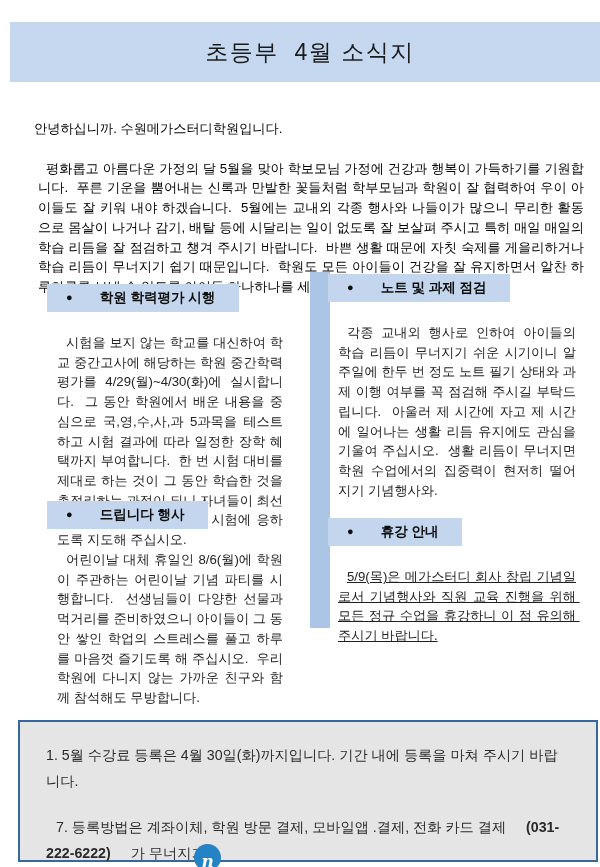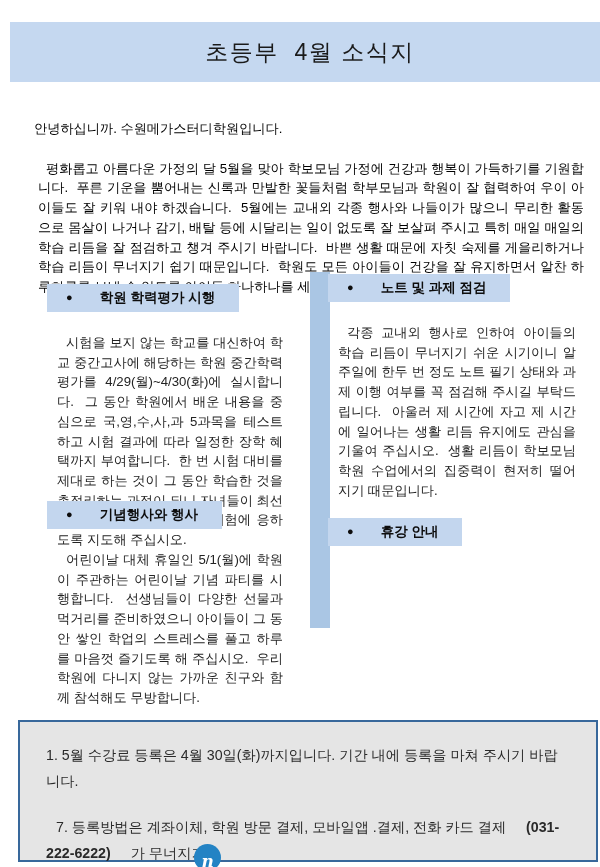--- a/index.html
+++ b/index.html
@@ -101,38 +101,39 @@
 
 <div class="section sec-exam">
   <div class="label-chip">
     <span class="bullet">●</span><span>학원 학력평가 시행</span>
   </div>
   <div class="section-body">시험을 보지 않는 학교를 대신하여 학교 중간고사에 해당하는 학원 중간학력평가를 4/29(월)~4/30(화)에 실시합니다.  그 동안 학원에서 배운 내용을 중심으로 국,영,수,사,과 5과목을 테스트하고 시험 결과에 따라 일정한 장학 혜택까지 부여합니다.  한 번 시험 대비를 제대로 하는 것이 그 동안 학습한 것을 총정리하는 과정이 되니 자녀들이 최선을 다해 시험에 대비하고 시험에 응하도록 지도해 주십시오.</div>
 </div>
 
 <div class="section sec-child">
   <div class="label-chip">
-    <span class="bullet">●</span><span>기념행사와 행사</span>
+    <span class="bullet">●</span><span>드립니다 행사</span>
   </div>
-  <div class="section-body">어린이날 대체 휴일인 5/1(월)에 학원이 주관하는 어린이날 기념 파티를 시행합니다.  선생님들이 다양한 선물과 먹거리를 준비하였으니 아이들이 그 동안 쌓인 학업의 스트레스를 풀고 하루를 마음껏 즐기도록 해 주십시오.  우리 학원에 다니지 않는 가까운 친구와 함께 참석해도 무방합니다.</div>
+  <div class="section-body">어린이날 대체 휴일인 8/6(월)에 학원이 주관하는 어린이날 기념 파티를 시행합니다.  선생님들이 다양한 선물과 먹거리를 준비하였으니 아이들이 그 동안 쌓인 학업의 스트레스를 풀고 하루를 마음껏 즐기도록 해 주십시오.  우리 학원에 다니지 않는 가까운 친구와 함께 참석해도 무방합니다.</div>
 </div>
 
 <div class="column-divider"></div>
 
 <div class="section sec-note">
   <div class="label-chip">
     <span class="bullet">●</span><span>노트 및 과제 점검</span>
   </div>
-  <div class="section-body">각종 교내외 행사로 인하여 아이들의 학습 리듬이 무너지기 쉬운 시기이니 알주일에 한두 번 정도 노트 필기 상태와 과제 이행 여부를 꼭 점검해 주시길 부탁드립니다.  아울러 제 시간에 자고 제 시간에 일어나는 생활 리듬 유지에도 관심을 기울여 주십시오.  생활 리듬이 학보모님 학원 수업에서의 집중력이 현저히 떨어지기 때문입니다.</div>
+  <div class="section-body">각종 교내외 행사로 인하여 아이들의 학습 리듬이 무너지기 쉬운 시기이니 알주일에 한두 번 정도 노트 필기 상태와 과제 이행 여부를 꼭 점검해 주시길 부탁드립니다.  아울러 제 시간에 자고 제 시간에 일어나는 생활 리듬 유지에도 관심을 기울여 주십시오.  생활 리듬이 무너지면 학원 수업에서의 집중력이 현저히 떨어지기 기념행사와.</div>
 </div>
 
 <div class="section sec-closure">
   <div class="label-chip">
     <span class="bullet">●</span><span>휴강 안내</span>
   </div>
+  <div class="section-body">5/9(목)은 메가스터디 회사 창립 기념일로서 기념행사와 직원 교육 진행을 위해 모든 정규 수업을 휴강하니 이 점 유의해 주시기 바랍니다.</div>
 </div>
 
 <div class="notice-box">
   <div class="notice-line">1. 5월 수강료 등록은 4월 30일(화)까지입니다. 기간 내에 등록을 마쳐 주시기 바랍니다.</div>
   <div class="notice-line"><span>7. 등록방법은 계좌이체, 학원 방문 결제, 모바일앱 .결제, 전화 카드 결제</span><span class="notice-bold">(031-222-6222)</span><span>가 무너지기.</span></div>
   <div class="notice-line">3. 입금시 계좌번호 : 신한은행 100-041-799510</div>
   <div class="notice-line">※ 가급적 현금납부 및 계좌이체를 부탁 드립니다. (현금 영수증 발급)</div>
 </div>
 
 <div class="footer">

